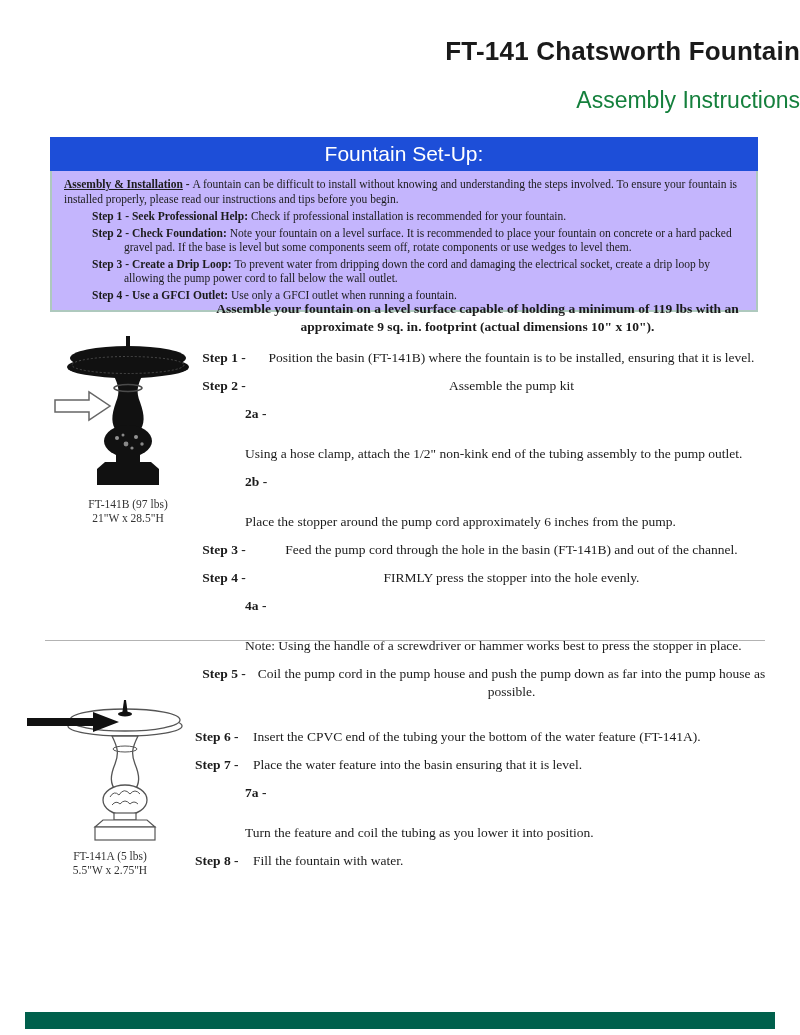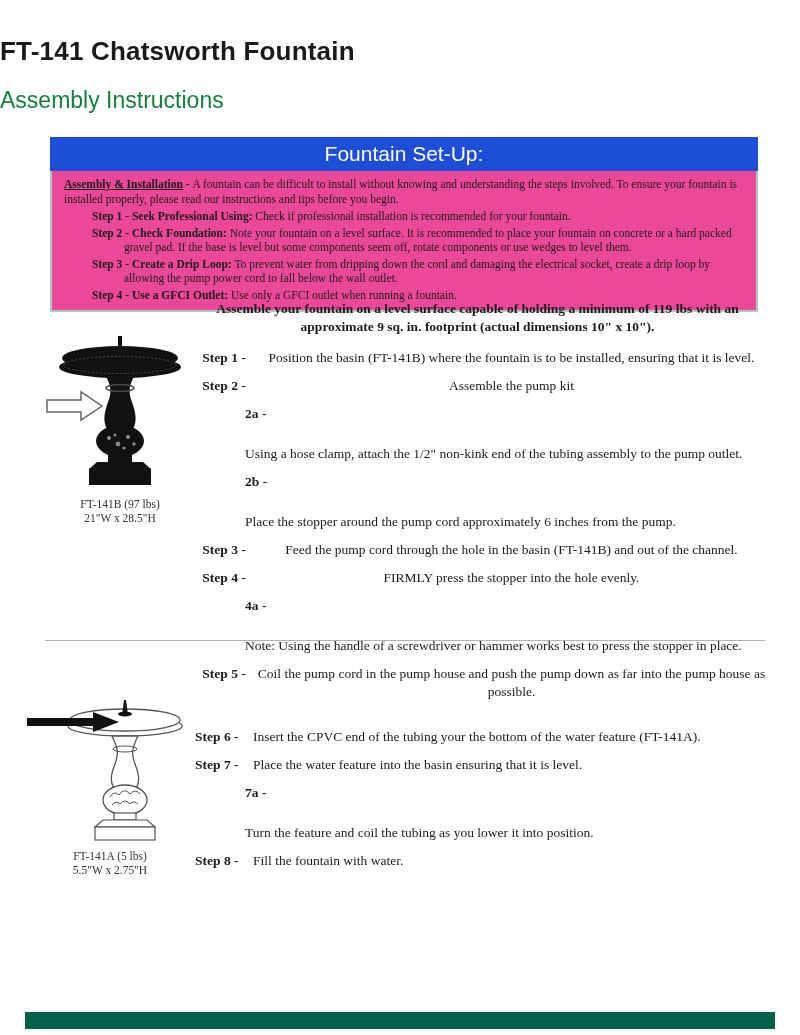--- a/index.html
+++ b/index.html
@@ -4,41 +4,41 @@
 <style>
   * { margin:0; padding:0; box-sizing:border-box; }
   html,body { background:#e8e8e8; }
   .page {
     position:relative; width:800px; height:1035px; margin:0 auto;
     background:#ffffff; overflow:hidden;
     font-family:"Liberation Serif", serif; color:#1b1b1b;
   }
 
   
-  .doc-title { position:absolute; top:36px; left:0; width:100%; text-align:left;
+  .doc-title { position:absolute; top:36px; left:0; width:100%; text-align:right;
     font-family:"Liberation Sans", sans-serif; }
   .doc-title h1 { font-size:26px; font-weight:bold; color:#1a1a1a; letter-spacing:.2px; }
   .doc-title h2 { font-size:23px; font-weight:400; color:#15803d; margin-top:20px; }
 
   
   .setup-wrap { position:absolute; left:50px; right:42px; top:137px; }
   .setup-header { background:#1d4ed8; color:#ffffff; height:34px; line-height:34px;
     text-align:center; font-family:"Liberation Sans", sans-serif; font-size:21px; }
-  .setup-body { border:2px solid #aec9be; border-top:none; background:#ec4899;
+  .setup-body { border:2px solid #aec9be; border-top:none; background:#c4b5fd;
     padding:6px 12px 8px 12px; font-size:11.5px; line-height:14.5px; }
   .setup-intro { margin-bottom:3px; }
   .b-u { font-weight:bold; text-decoration:underline; }
   .b   { font-weight:bold; }
   .setup-step { padding-left:60px; text-indent:-32px; margin-top:2px; }
 
   
   .sec1 { position:absolute; left:45px; right:30px; top:300px; }
   .sec2 { position:absolute; left:25px; right:30px; top:692px; }
 
-  .figure1 { position:absolute; left:0; top:30px; width:150px; text-align:center; }
+  .figure1 { position:absolute; left:8px; top:30px; width:150px; text-align:center; }
   .figure2 { position:absolute; left:0; top:0;   width:170px; text-align:center; }
   .figcap { font-size:11.5px; line-height:14px; color:#333; margin-top:3px; }
 
   .col1 { margin-left:150px;text-align:center; }
   .col2 { margin-left:170px; padding-top:36px; }
 
   .lead { font-weight:bold; font-size:13.5px; line-height:18px; max-width:565px; margin-bottom:13px; }
 
   .step-row { display:flex; align-items:flex-start; margin-bottom:10px;
     font-size:13.5px; line-height:18px; max-width:580px; }
@@ -65,21 +65,21 @@
 
   <div class="setup-wrap">
     <div class="setup-header">Fountain Set-Up:</div>
     <div class="setup-body">
       <p class="setup-intro">
         <span class="b-u">Assembly &amp; Installation</span><span class="b"> - </span><span>A fountain can be difficult to install without knowing and understanding the steps involved. To ensure your fountain is installed properly, please read our instructions and tips before you begin.</span>
       </p>
       <div>
 
       <p class="setup-step">
-            <b>Step 1 - </b><b>Seek Professional Using:</b>
+            <b>Step 1 - </b><b>Seek Professional Help:</b>
             <span>Check if professional installation is recommended for your fountain.</span>
           </p>
           <p class="setup-step">
             <b>Step 2 - </b><b>Check Foundation:</b>
             <span>Note your fountain on a level surface. It is recommended to place your fountain on concrete or a hard packed gravel pad. If the base is level but some components seem off, rotate components or use wedges to level them.</span>
           </p>
           <p class="setup-step">
             <b>Step 3 - </b><b>Create a Drip Loop:</b>
             <span>To prevent water from dripping down the cord and damaging the electrical socket, create a drip loop by allowing the pump power cord to fall below the wall outlet.</span>
           </p>

